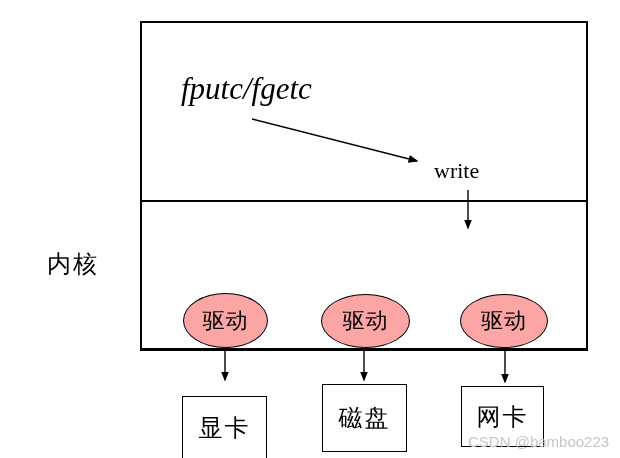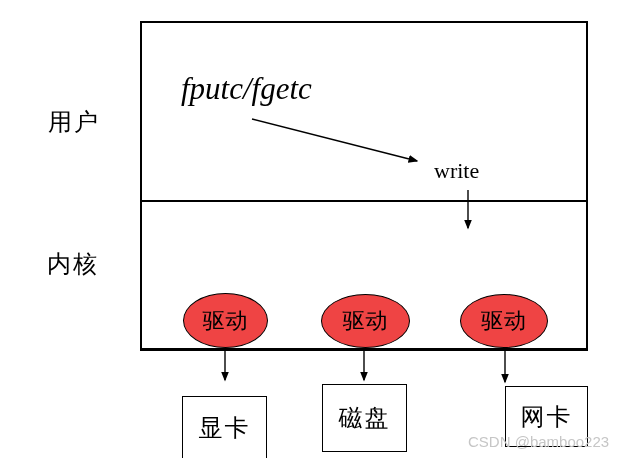--- a/index.html
+++ b/index.html
@@ -45,61 +45,60 @@
   }
 
   .ellipse {
     border: 1.5px solid #000000;
     border-radius: 50%;
     display: flex;
     align-items: center;
     justify-content: center;
     font-size: 22px;
     letter-spacing: 1px;
-    background: #ef4444;
+    background: #fca5a5;
     box-sizing: border-box;
   }
   .ellipse-0 { left: 183px; top: 293px; width: 85px; height: 55px; }
   .ellipse-1 { left: 321px; top: 294px; width: 89px; height: 54px; }
   .ellipse-2 { left: 460px; top: 294px; width: 88px; height: 54px; }
 
   .device-box {
     border: 1.5px solid #000000;
     display: flex;
     align-items: center;
     justify-content: center;
     font-size: 24px;
     letter-spacing: 2px;
     background: #ffffff;
     box-sizing: border-box;
   }
   .device-0 { left: 182px; top: 376px; width: 85px; height: 64px; margin-top: 20px; }
   .device-1 { left: 322px; top: 384px; width: 85px; height: 68px; }
-  .device-2 { left: 461px; top: 386px; width: 83px; height: 61px; margin-left: 44px; }
+  .device-2 { left: 461px; top: 386px; width: 83px; height: 61px; }
 
   .arrow-layer {
     left: 0; top: 0;
     width: 620px; height: 458px;
     pointer-events: none;
   }
 
   .watermark {
     left: 468px; top: 433px;
     font-family: Liberation Sans, sans-serif;
     font-size: 15px;
     color: #c6c6c6;
     white-space: nowrap;
   }
 </style>
 </head>
 <body>
 
 <div class="canvas">
 
-  <div class="abs region-label" style="left:48px; top:106px;">用户</div>
 
   <div class="abs region-label" style="left:47px; top:248px;">内核</div>
 
   <div class="abs main-frame"></div>
   <div class="abs divider"></div>
 
   <div class="abs api-label">fputc/fgetc</div>
 
   <div class="abs syscall-label">write</div>
 

